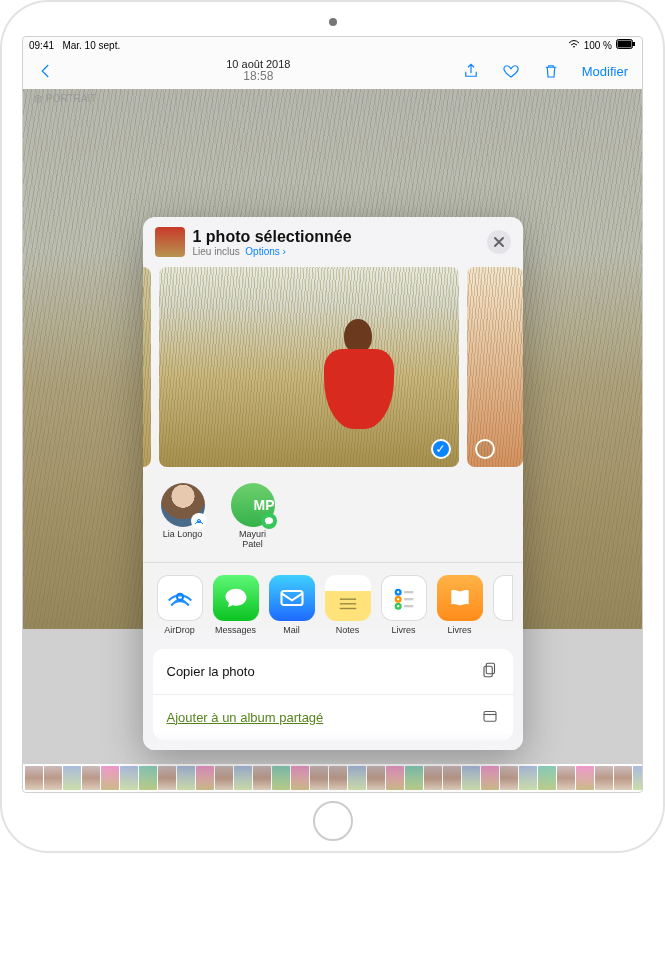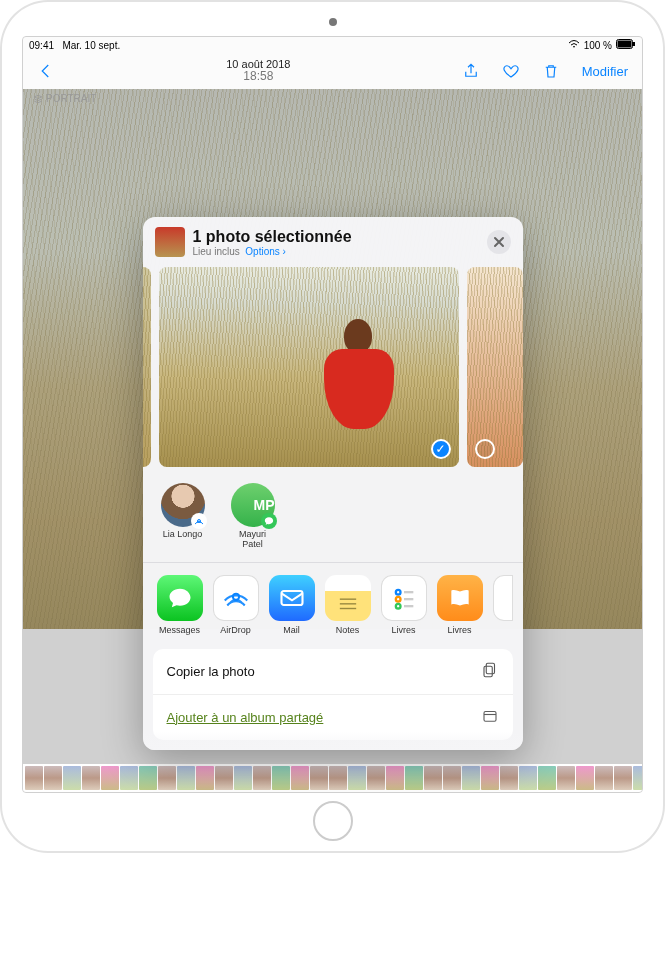--- a/index.html
+++ b/index.html
@@ -448,35 +448,35 @@
             </div>
           </div>
           <div class="name">Mayuri Patel</div>
         </div>
       </div>
 
       <div class="divider"></div>
 
       <div class="apps-row">
         <div class="app">
-          <div class="icon messages">
-            <svg width="28" height="28" viewBox="0 0 24 24" fill="#fff">
-                <path d="M12 4C6.5 4 3 7.3 3 11c0 2.1 1.2 4 3 5.2L5 20l4-1.8c1 .3 2 .4 3 .4 5.5 0 9-3.3 9-7S17.5 4 12 4z"></path>
-              </svg>
-          </div>
-          <div>Messages</div>
-        </div>
-        <div class="app">
           <div class="icon airdrop">
             <svg width="30" height="30" viewBox="0 0 24 24" stroke="#0a84ff" fill="none" stroke-width="1.6">
                 <circle cx="12" cy="11" r="2.5"></circle>
                 <path d="M5 18a9 9 0 0114 0M7.5 15.5a6 6 0 019 0M3 14a12 12 0 0118 0" opacity="0.9"></path>
               </svg>
           </div>
           <div>AirDrop</div>
+        </div>
+        <div class="app">
+          <div class="icon messages">
+            <svg width="28" height="28" viewBox="0 0 24 24" fill="#fff">
+                <path d="M12 4C6.5 4 3 7.3 3 11c0 2.1 1.2 4 3 5.2L5 20l4-1.8c1 .3 2 .4 3 .4 5.5 0 9-3.3 9-7S17.5 4 12 4z"></path>
+              </svg>
+          </div>
+          <div>Messages</div>
         </div>
         <div class="app">
           <div class="icon mail">
             <svg width="28" height="28" viewBox="0 0 24 24" fill="none" stroke="#fff" stroke-width="1.8">
                 <rect x="3" y="6" width="18" height="12" rx="2"></rect>
                 <path d="M3 8l9 6 9-6"></path>
               </svg>
           </div>
           <div>Mail</div>
         </div>

